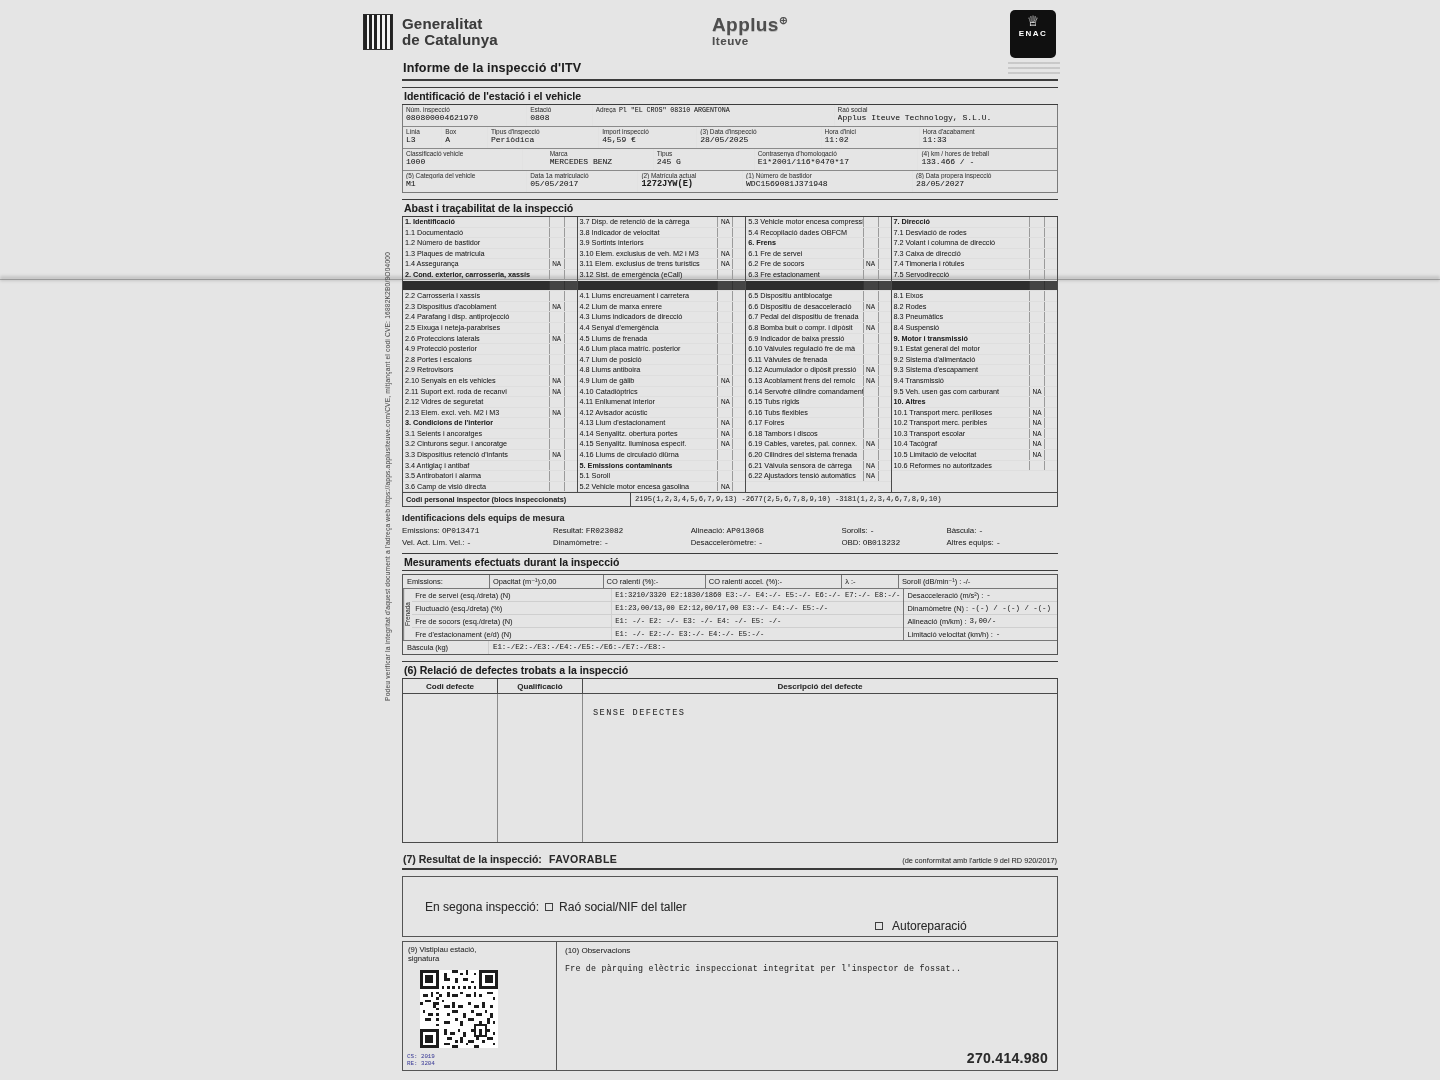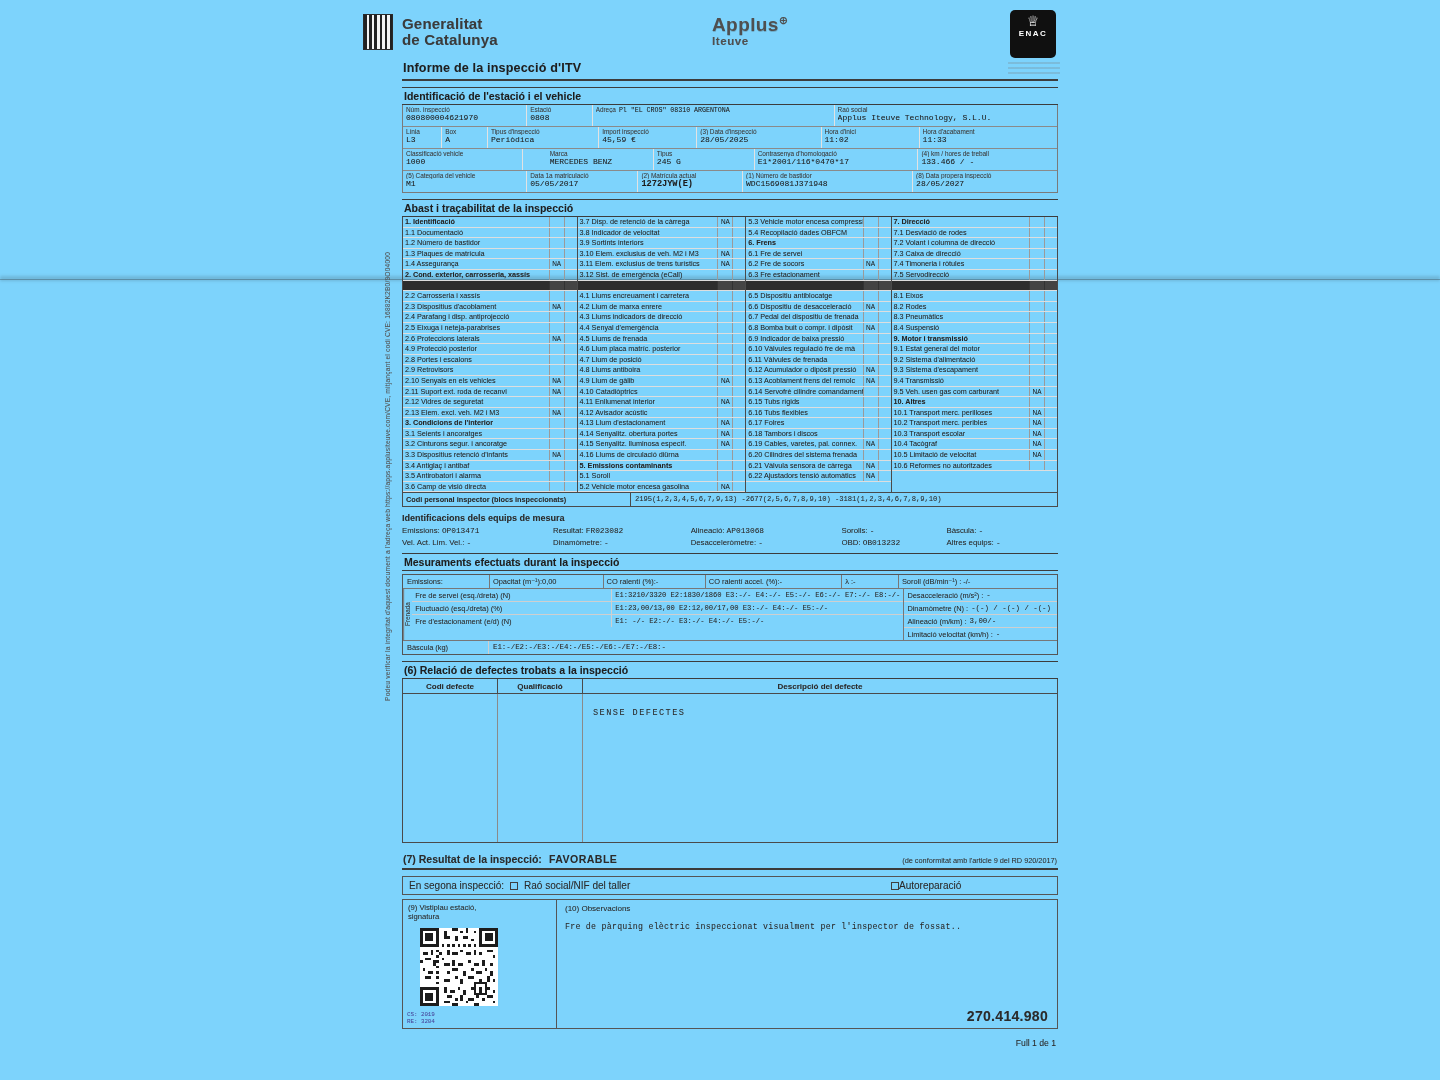--- a/index.html
+++ b/index.html
@@ -1,18 +1,18 @@
 <!DOCTYPE html>
 <html><head>
 <meta charset="utf-8">
 <style>
   * { margin:0; padding:0; box-sizing:border-box; }
   html,body { background:#fff; }
   .page {
-    position:relative; width:1440px; height:1080px; background:#7dd3fc;
+    position:relative; width:1440px; height:1080px; background:#e5e5e5;
     font-family:"Liberation Sans","DejaVu Sans",sans-serif; color:#2b2b2b;
     overflow:hidden; text-shadow:0.2px 0.2px 0 rgba(60,60,60,0.25);
   }
 
   
   .scan-band { position:absolute; left:0; top:276px; width:100%; height:5px; background:rgba(40,40,40,0.16); filter:blur(1.4px); }
   .scan-line { position:absolute; left:0; top:279px; width:100%; height:1px; background:rgba(40,40,40,0.30); }
 
   
   .side-note {
@@ -126,23 +126,23 @@
   .def-c2 { width:85px; border-right:1px solid #8a8a8a; }
   .def-c3 { flex:1; padding:14px 10px; font-family:"Liberation Mono","DejaVu Sans Mono",monospace; font-size:8.5px; letter-spacing:1.5px; }
 
   
   .result { display:flex; align-items:flex-end; border-bottom:2px solid #3a3a3a; padding:3px 1px; margin-top:7px; }
   .result-label { font-size:10.5px; font-weight:bold; }
   .result-value { font-size:10.5px; font-weight:bold; margin-left:7px; letter-spacing:0.5px; }
   .result-note { margin-left:auto; font-size:7.3px; color:#333; }
 
   
-  .segona { border:1px solid #555; display:flex; align-items:center; gap:6px; padding:3px 6px; margin-top:6px; font-size:10px; }
+  .segona { border:1px solid #555; display:flex; align-items:center; gap:6px; padding:3px 22px; margin-top:6px; font-size:12px; }
   .ckbox { width:8px; height:8px; border:1px solid #3f3f3f; display:inline-block; flex:none; }
-  .seg-right { margin-left:auto; width:160px; display:flex; gap:0; align-items:center; }
+  .seg-right { margin-left:auto; width:160px; display:flex; gap:9px; align-items:center;margin-top:39px; }
 
   
   .bottom { display:flex; margin-top:4px; }
   .vist { width:155px; height:130px; border:1px solid #555; padding:3px 5px; position:relative; }
   .vist-label { font-size:7.6px; line-height:9px; }
   .qr { width:78px; height:78px; margin:7px 0 0 12px; filter:blur(0.3px); }
   .vist-codes { position:absolute; bottom:3px; left:4px; font-size:5.8px; color:#4a4aa8; line-height:7px; font-family:"Liberation Mono","DejaVu Sans Mono",monospace; }
   .obs { flex:1; height:130px; border:1px solid #555; border-left:none; padding:4px 8px; position:relative; }
   .obs-label { font-size:8px; }
   .obs-text { margin-top:9px; font-family:"Liberation Mono","DejaVu Sans Mono",monospace; font-size:8.2px; letter-spacing:0.3px; }
@@ -967,20 +967,24 @@
             <div class="fren-row">
               <div class="fren-l">Fre de servei (esq./dreta) (N)</div>
               <div class="fren-v">E1:3210/3320 E2:1830/1860 E3:-/- E4:-/- E5:-/- E6:-/- E7:-/- E8:-/-</div>
             </div>
 
             <div class="fren-row">
               <div class="fren-l">Fluctuació (esq./dreta) (%)</div>
               <div class="fren-v">E1:23,00/13,00 E2:12,00/17,00 E3:-/- E4:-/- E5:-/-</div>
             </div>
 
+            <div class="fren-row">
+              <div class="fren-l">Fre de socors (esq./dreta) (N)</div>
+              <div class="fren-v">E1: -/- E2: -/- E3: -/- E4: -/- E5: -/-</div>
+            </div>
 
             <div class="fren-row">
               <div class="fren-l">Fre d'estacionament (e/d) (N)</div>
               <div class="fren-v">E1: -/- E2:-/- E3:-/- E4:-/- E5:-/-</div>
             </div>
           </div>
           <div class="mes-right">
             <div class="mr-row">
                 <span class="mr-l">Desacceleració (m/s²) :</span>
                 <span class="mr-v">-</span>
@@ -1146,21 +1150,21 @@
               <rect x="20" y="28" width="2" height="1"></rect>
           </g>
         </svg>
         <div class="vist-codes">
           <div>CS: 2019</div>
           <div>RE: 3204</div>
         </div>
       </div>
       <div class="obs">
         <div class="obs-label">(10) Observacions</div>
-        <div class="obs-text">Fre de pàrquing elèctric inspeccionat visualment per l'inspector de fossat..</div>
+        <div class="obs-text">Fre de pàrquing elèctric inspeccionat integritat per l'inspector de fossat..</div>
         <div class="obs-num">270.414.980</div>
       </div>
     </div>
 
     <div class="page-footer">Full 1 de 1</div>
 
   </main>
 </div>
 
 </body></html>

